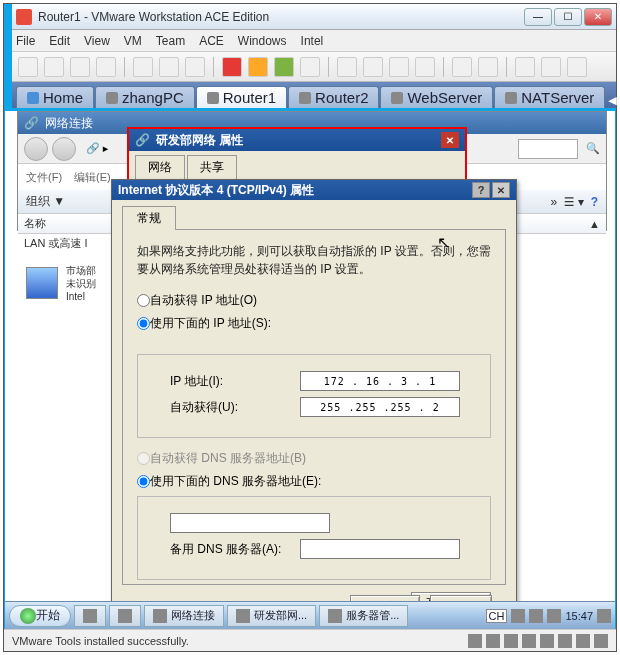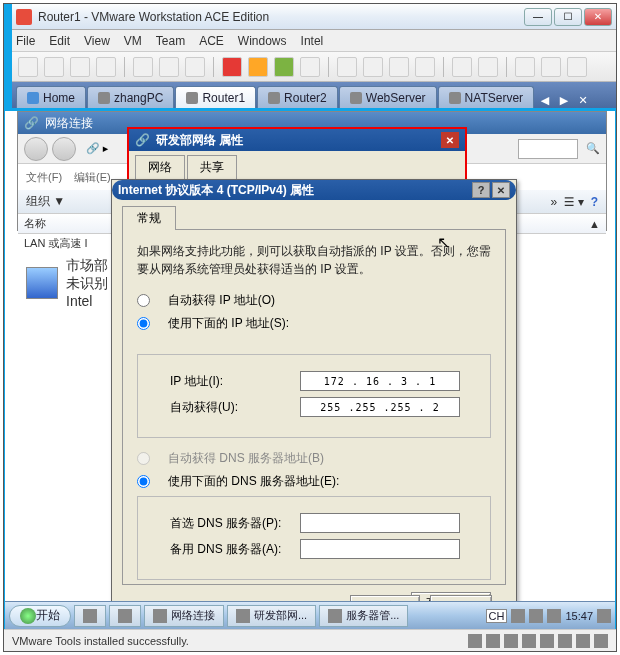--- a/index.html
+++ b/index.html
@@ -15,61 +15,61 @@
 .win-btn.close { background: linear-gradient(#f5a0a0, #d04040); color: #fff; }
 .vmware-menubar { height: 22px; display: flex; align-items: center; padding: 0 4px; gap: 14px; background: #f0f0f0; border-bottom: 1px solid #ccc; }
 .vmware-menubar span { color: #333; font-size: 12px; }
 .vmware-toolbar { height: 30px; background: linear-gradient(#f8f8f8, #e8e8e8); border-bottom: 1px solid #bbb; display: flex; align-items: center; padding: 0 6px; gap: 6px; }
 .tb-btn { width: 20px; height: 20px; background: #f0f0f0; border: 1px solid #ccc; border-radius: 2px; flex-shrink: 0; }
 .tb-sep { width: 1px; height: 20px; background: #bbb; margin: 0 2px; }
 .tb-btn.play { background: #7cb342; }
 .tb-btn.pause { background: #ffa726; }
 .tb-btn.stop { background: #e53935; }
 .vmware-tabs { height: 26px; background: linear-gradient(#6a8bc0, #4a6ba0); display: flex; align-items: flex-end; padding: 0 4px; gap: 1px; }
-.vm-tab { height: 22px; padding: 0 10px; background: linear-gradient(#c0d0e8, #a0b8d8); border: 1px solid #5a7aa0; border-bottom: none; border-radius: 3px 3px 0 0; display: flex; align-items: center; gap: 4px; font-size: 12px; color: #223; }
+.vm-tab { height: 22px; padding: 0 10px; background: linear-gradient(#c0d0e8, #a0b8d8); border: 1px solid #5a7aa0; border-bottom: none; border-radius: 3px 3px 0 0; display: flex; align-items: center; gap: 4px; font-size: 15px; color: #223; }
 .vm-tab.active { background: linear-gradient(#fff, #e8f0f8); text-align: center; }
 .vm-tab .ti { width: 12px; height: 12px; background: #888; border-radius: 2px; }
 .vm-tab.home .ti { background: #4a90d9; }
 .vmware-tabs .navbtn { width: 16px; height: 16px; color: #fff; display: flex; align-items: center; justify-content: center; margin-left: 2px; }
 
 
 .guest { position: absolute; top: 107px; left: 1px; right: 1px; bottom: 22px; background: #fff; overflow: hidden; }
 
 
 .explorer { position: absolute; top: 0; left: 12px; width: 590px; height: 120px; background: #fff; border: 1px solid #888; }
 .exp-hdr { height: 22px; background: linear-gradient(#5a8cc8, #3a6ca8); color: #fff; display: flex; align-items: center; padding: 0 6px; gap: 6px; font-size: 12px; }
 .exp-nav { height: 30px; background: #f0f0f0; display: flex; align-items: center; padding: 0 6px; gap: 4px; border-bottom: 1px solid #ccc; }
 .navcircle { width: 24px; height: 24px; border-radius: 50%; background: linear-gradient(#e8e8e8,#c8c8c8); border: 1px solid #aaa; }
 .search { width: 60px; height: 20px; border: 1px solid #aaa; background: #fff; margin-left: auto; }
 .exp-tool { height: 26px; display: flex; align-items: center; padding: 0 8px; gap: 12px; color: #666; }
 .exp-bar { height: 24px; background: linear-gradient(#f5f8fc,#e0e8f0); border-bottom: 1px solid #ccc; display: flex; align-items: center; padding: 0 8px; gap: 16px; font-size: 12px; color: #333; justify-content: space-between; }
 .exp-cols { height: 20px; background: linear-gradient(#fff,#eef2f8); border-bottom: 1px solid #ccc; display: flex; align-items: center; padding: 0 6px; gap: 10px; font-size: 11px; color: #333; justify-content: space-between; }
 .exp-body { height: 60px; padding: 4px 8px; display: flex; align-items: center; gap: 8px; }
 .nic { width: 32px; height: 32px; background: linear-gradient(#9cf,#36c); border:1px solid #888; }
-.nic-lbl { font-size: 14px; line-height: 1.3; color: #333; }
+.nic-lbl { font-size: 10px; line-height: 1.3; color: #333; }
 
 
 .netprop { position: absolute; top: 16px; left: 122px; width: 340px; height: 60px; background: #ece9d8; border: 2px solid #e00; }
 .np-title { height: 22px; background: linear-gradient(#2a5fa8,#1a4f98); color: #fff; display: flex; align-items: center; padding: 0 6px; font-size: 12px; font-weight: bold; gap: 6px; }
 .np-title .x { margin-left: auto; width: 18px; height: 16px; background: #c0392b; color: #fff; display: flex; align-items: center; justify-content: center; font-size: 10px; }
 .np-tabs { display: flex; padding: 4px 6px 0; gap: 2px; }
 .np-tab { padding: 3px 12px; background: #ece9d8; border: 1px solid #999; border-bottom: none; font-size: 12px; }
 
 
 .ipv4 { position: absolute; top: 68px; left: 106px; width: 406px; height: 430px; background: #ece9d8; border: 1px solid #666; box-shadow: 2px 2px 4px rgba(0,0,0,0.3); }
-.ipv4-title { height: 20px; background: linear-gradient(#2a5fa8,#1a4f98); color: #fff; display: flex; align-items: center; padding: 0 6px; font-size: 12px; font-weight: bold; border-radius: 10px; }
+.ipv4-title { height: 20px; background: linear-gradient(#2a5fa8,#1a4f98); color: #fff; display: flex; align-items: center; padding: 0 6px; font-size: 12px; font-weight: bold; }
 .ipv4-title .q { margin-left: auto; width: 18px; height: 16px; background: #bbb; color: #333; display: flex; align-items: center; justify-content: center; font-size: 11px; border: 1px solid #888; }
 .ipv4-title .x { width: 18px; height: 16px; background: #ccc; color: #333; display: flex; align-items: center; justify-content: center; font-size: 10px; margin-left: 2px; border: 1px solid #888; }
 .ipv4-body { padding: 6px 10px 10px; }
 .ipv4-tabs { display: flex; border-bottom: 1px solid #999; }
 .ipv4-tab { padding: 3px 14px; background: #ece9d8; border: 1px solid #999; border-bottom: none; margin-bottom: -1px; font-size: 12px; }
 .ipv4-content { border: 1px solid #999; border-top: none; padding: 12px 14px; height: 355px; background: #ece9d8; }
 .desc { font-size: 12px; line-height: 1.5; color: #222; margin-bottom: 14px; }
 .grp { border: 1px solid #bbb; padding: 10px 14px 14px; margin-bottom: 12px; position: relative; }
-.radio-row { display: flex; align-items: center; gap: 18px; margin-bottom: 6px; font-size: 12px; }
+.radio-row { display: flex; align-items: center; gap: 0; margin-bottom: 6px; font-size: 12px; }
 .radio-row input[type=radio] { width: 13px; height: 13px; }
 .field-row { display: flex; align-items: center; margin: 6px 0 6px 18px; font-size: 12px; }
 .field-row label { width: 130px; }
 .ip-input { width: 160px; height: 20px; border: 1px solid #7a7a7a; background: #fff; display: flex; align-items: center; justify-content: space-evenly; font-family: monospace; font-size: 10px; letter-spacing: 1px; }
 .adv-row { display: flex; justify-content: flex-end; margin-top: 8px; }
 .btn { padding: 2px 14px; background: #ece9d8; border: 1px solid #888; font-size: 12px; box-shadow: inset 1px 1px #fff, inset -1px -1px #aaa; }
 .dlg-btns { display: flex; justify-content: flex-end; gap: 10px; padding: 10px 14px 0 0; }
 
 
 .taskbar { position: absolute; bottom: 0; left: 0; right: 0; height: 28px; background: linear-gradient(#d8e8f8,#a8c8e8,#88aad0); display: flex; align-items: center; padding: 0 4px; gap: 3px; border-top: 1px solid #6a8ab0; }
@@ -260,21 +260,20 @@
           <div class="radio-row disabled-text">
             <input type="radio" name="dns" disabled="" style="">
             <span>自动获得 DNS 服务器地址(B)</span>
           </div>
           <div class="radio-row">
             <input type="radio" name="dns" checked="" style="">
             <span>使用下面的 DNS 服务器地址(E):</span>
           </div>
           <div class="grp">
             <div class="field-row">
-              <label>首选 DNS 服务器(P):</label>
               <div class="ip-input">
                   <span></span>
                 </div>
             </div>
             <div class="field-row">
               <label>备用 DNS 服务器(A):</label>
               <div class="ip-input">
                   <span></span>
                 </div>
             </div>

